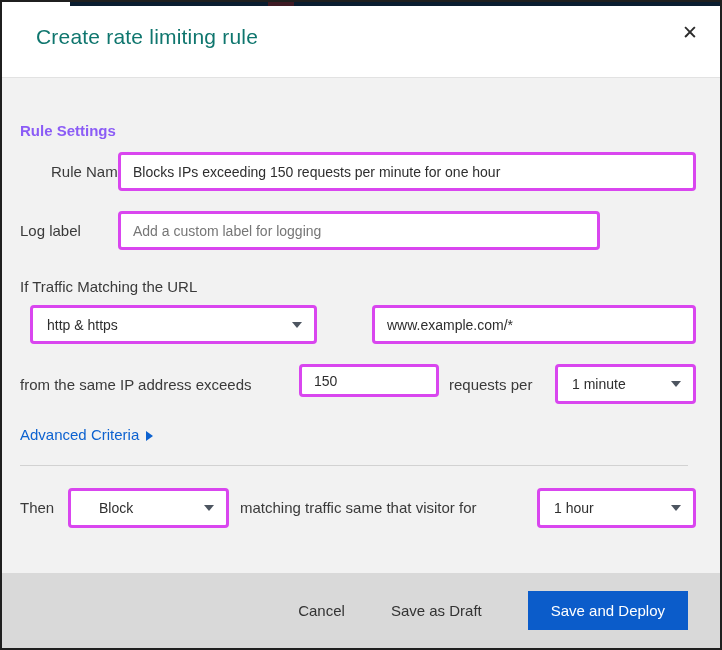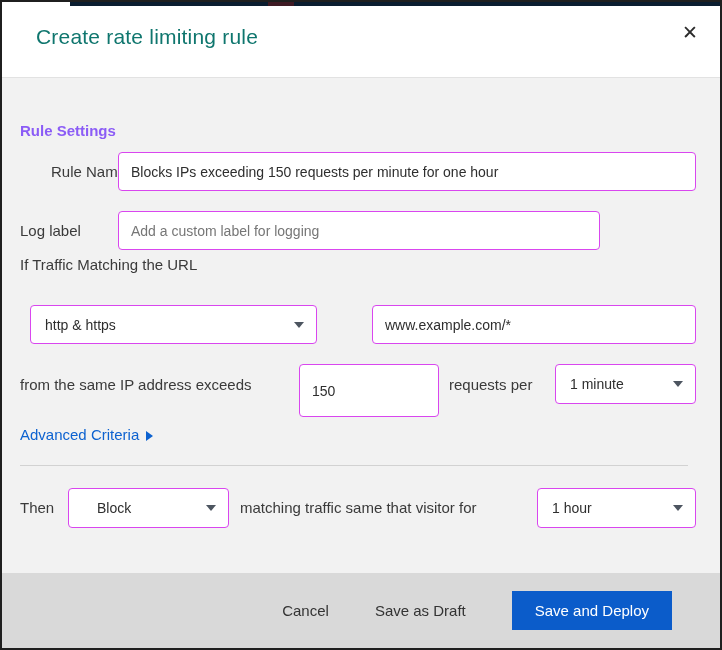--- a/index.html
+++ b/index.html
@@ -35,21 +35,21 @@
   .header-divider { position: absolute; top: 75px; left: 0; right: 0; height: 1px; background: #e2e2e2; }
 
   .body { position: absolute; top: 76px; left: 0; right: 0; height: 495px; background: #f2f2f2; }
 
   .section-heading { position: absolute; left: 18px; top: 36px; font-size: 15px; font-weight: bold; color: #8b5cf6; margin-top: 8px; }
 
   .label { font-size: 15px; color: #3a3a3a; }
 
   .text-input, .select-box {
     background: #ffffff;
-    border: 1px solid #d946ef;
+    border: 3px solid #d946ef;
     border-radius: 4px;
     font-family: "Liberation Sans", sans-serif;
     font-size: 14px; color: #2e2e2e;
   }
   .text-input { padding: 0 12px; outline: none; }
   .text-input::placeholder { color: #767676; }
 
   .select-box {
     display: flex; align-items: center; justify-content: space-between;
     padding: 0 12px 0 14px; cursor: pointer;
@@ -59,25 +59,25 @@
     border-left: 5px solid transparent;
     border-right: 5px solid transparent;
     border-top: 6px solid #4d5560;
   }
 
   
   .lbl-rule-name   { position: absolute; left: 18px; top: 85px; margin-left: 31px; }
   .inp-rule-name   { position: absolute; left: 116px; top: 74px; width: 578px; height: 39px; }
   .lbl-log-label   { position: absolute; left: 18px; top: 144px; }
   .inp-log-label   { position: absolute; left: 116px; top: 133px; width: 482px; height: 39px; }
-  .txt-if-traffic  { position: absolute; left: 18px; top: 178px; }
+  .txt-if-traffic  { position: absolute; left: 18px; top: 200px; }
   .sel-scheme      { position: absolute; left: 28px; top: 227px; width: 287px; height: 39px; }
   .inp-url         { position: absolute; left: 370px; top: 227px; width: 324px; height: 39px; }
   .txt-from        { position: absolute; left: 18px; top: 298px; }
-  .inp-requests    { position: absolute; left: 297px; top: 286px; width: 140px; height: 53px; }
+  .inp-requests    { position: absolute; left: 297px; top: 286px; width: 140px; height: 33px; }
   .txt-req-per     { position: absolute; left: 447px; top: 298px; }
   .sel-period      { position: absolute; left: 553px; top: 286px; width: 141px; height: 40px; }
 
   .adv-link {
     position: absolute; left: 18px; top: 348px;
     display: flex; align-items: center; gap: 7px;
     font-size: 15px; color: #0d62d0; cursor: pointer; text-decoration: none;
   }
   .tri-right {
     width: 0; height: 0;
@@ -90,21 +90,21 @@
 
   .lbl-then    { position: absolute; left: 18px; top: 421px; }
   .sel-action  { position: absolute; left: 66px; top: 410px; width: 161px; height: 40px; padding-left: 28px; }
   .txt-match   { position: absolute; left: 238px; top: 421px; }
   .sel-duration{ position: absolute; left: 535px; top: 410px; width: 159px; height: 40px; }
 
   .footer {
     position: absolute; left: 0; right: 0; bottom: 0; top: 571px;
     background: #d9d9d9;
     display: flex; align-items: center; justify-content: flex-end;
-    gap: 46px; padding-right: 48px;
+    gap: 46px; padding-right: 32px;
   }
   .text-btn {
     background: transparent; border: none; cursor: pointer;
     font-family: "Liberation Sans", sans-serif;
     font-size: 15px; color: #333333;
   }
   .primary-btn {
     background: #0b5cca; color: #ffffff;
     border: none; border-radius: 0;
     font-family: "Liberation Sans", sans-serif;

